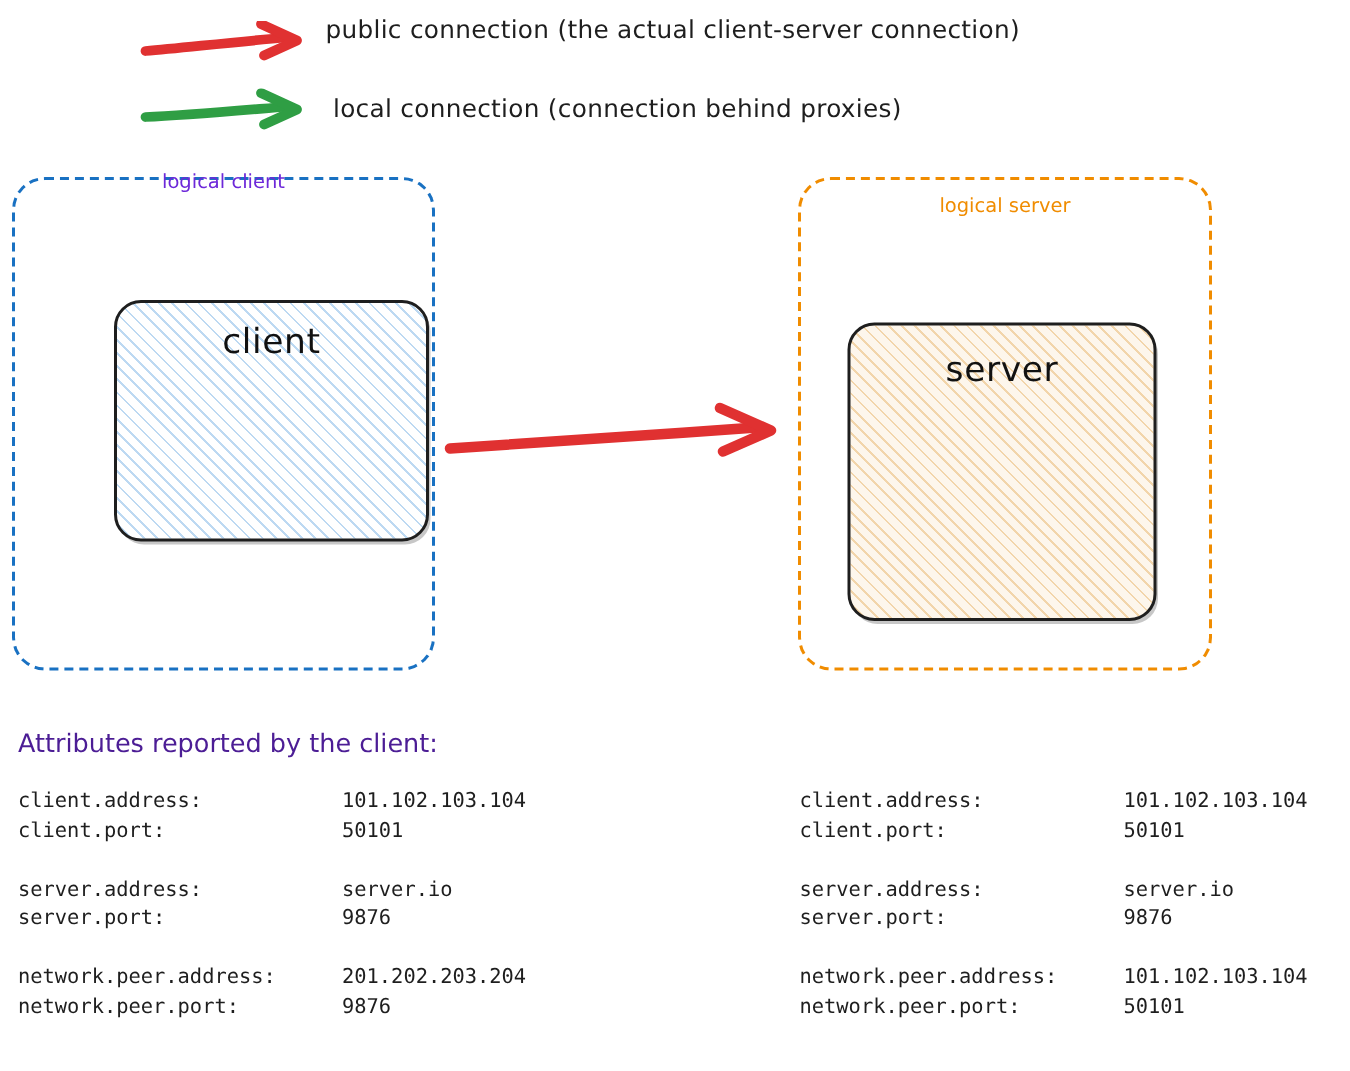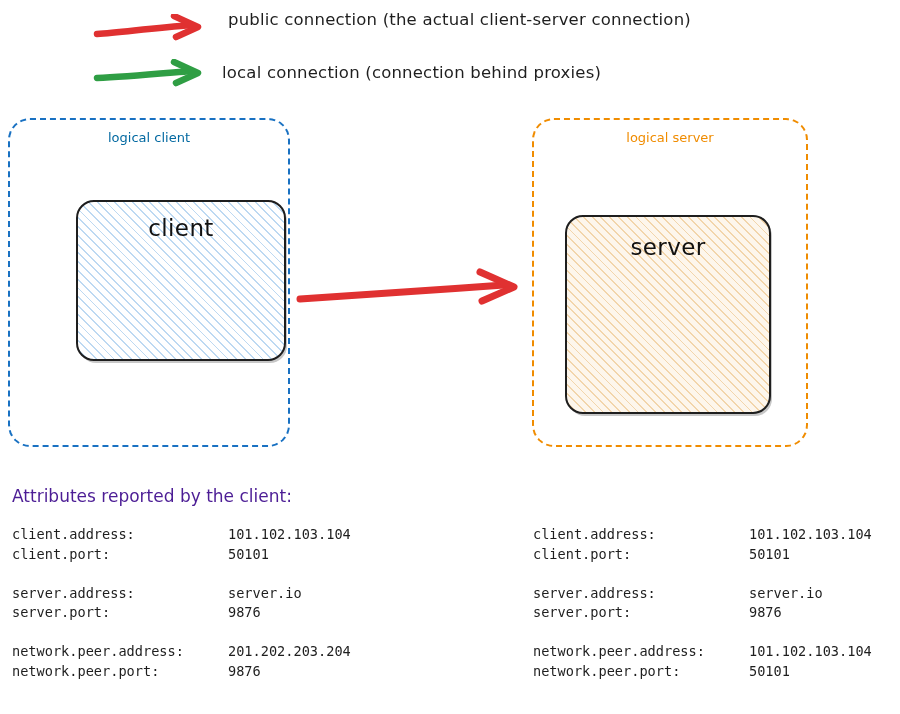--- a/index.html
+++ b/index.html
@@ -22,21 +22,21 @@
   }
   .legend-arrow { position: absolute; }
   .legend-label {
     position: absolute;
     font-family: "DejaVu Sans", sans-serif;
     font-size: 16.5px;
     letter-spacing: .2px;
     color: #1e1e1e;
     white-space: nowrap;
   }
-  #legend-public-label { left: 228px; top: 10px; }
+  #legend-public-label { left: 217px; top: 10px; }
   #legend-local-label  { left: 222px; top: 63px; }
 
   
   .logical-box {
     position: absolute;
     border-radius: 22px;
     background: transparent;
     box-sizing: border-box;
   }
   #logical-client-box {
@@ -47,22 +47,22 @@
     left: 532px; top: 118px; width: 276px; height: 329px;
     border: 2.6px dashed #f08c00;
   }
   .logical-label {
     position: absolute;
     font-size: 13px;
     white-space: nowrap;
     text-align: center;
   }
   #logical-client-label {
-    left: 8px; top: 130px; width: 282px;
-    color: #0369a1;
+    left: 8px; top: 114px; width: 282px;
+    color: #6d28d9;
   }
   #logical-server-label {
     left: 532px; top: 130px; width: 276px;
     color: #f08c00;
   }
 
   
   .node {
     position: absolute;
     border: 2px solid #1e1e1e;

